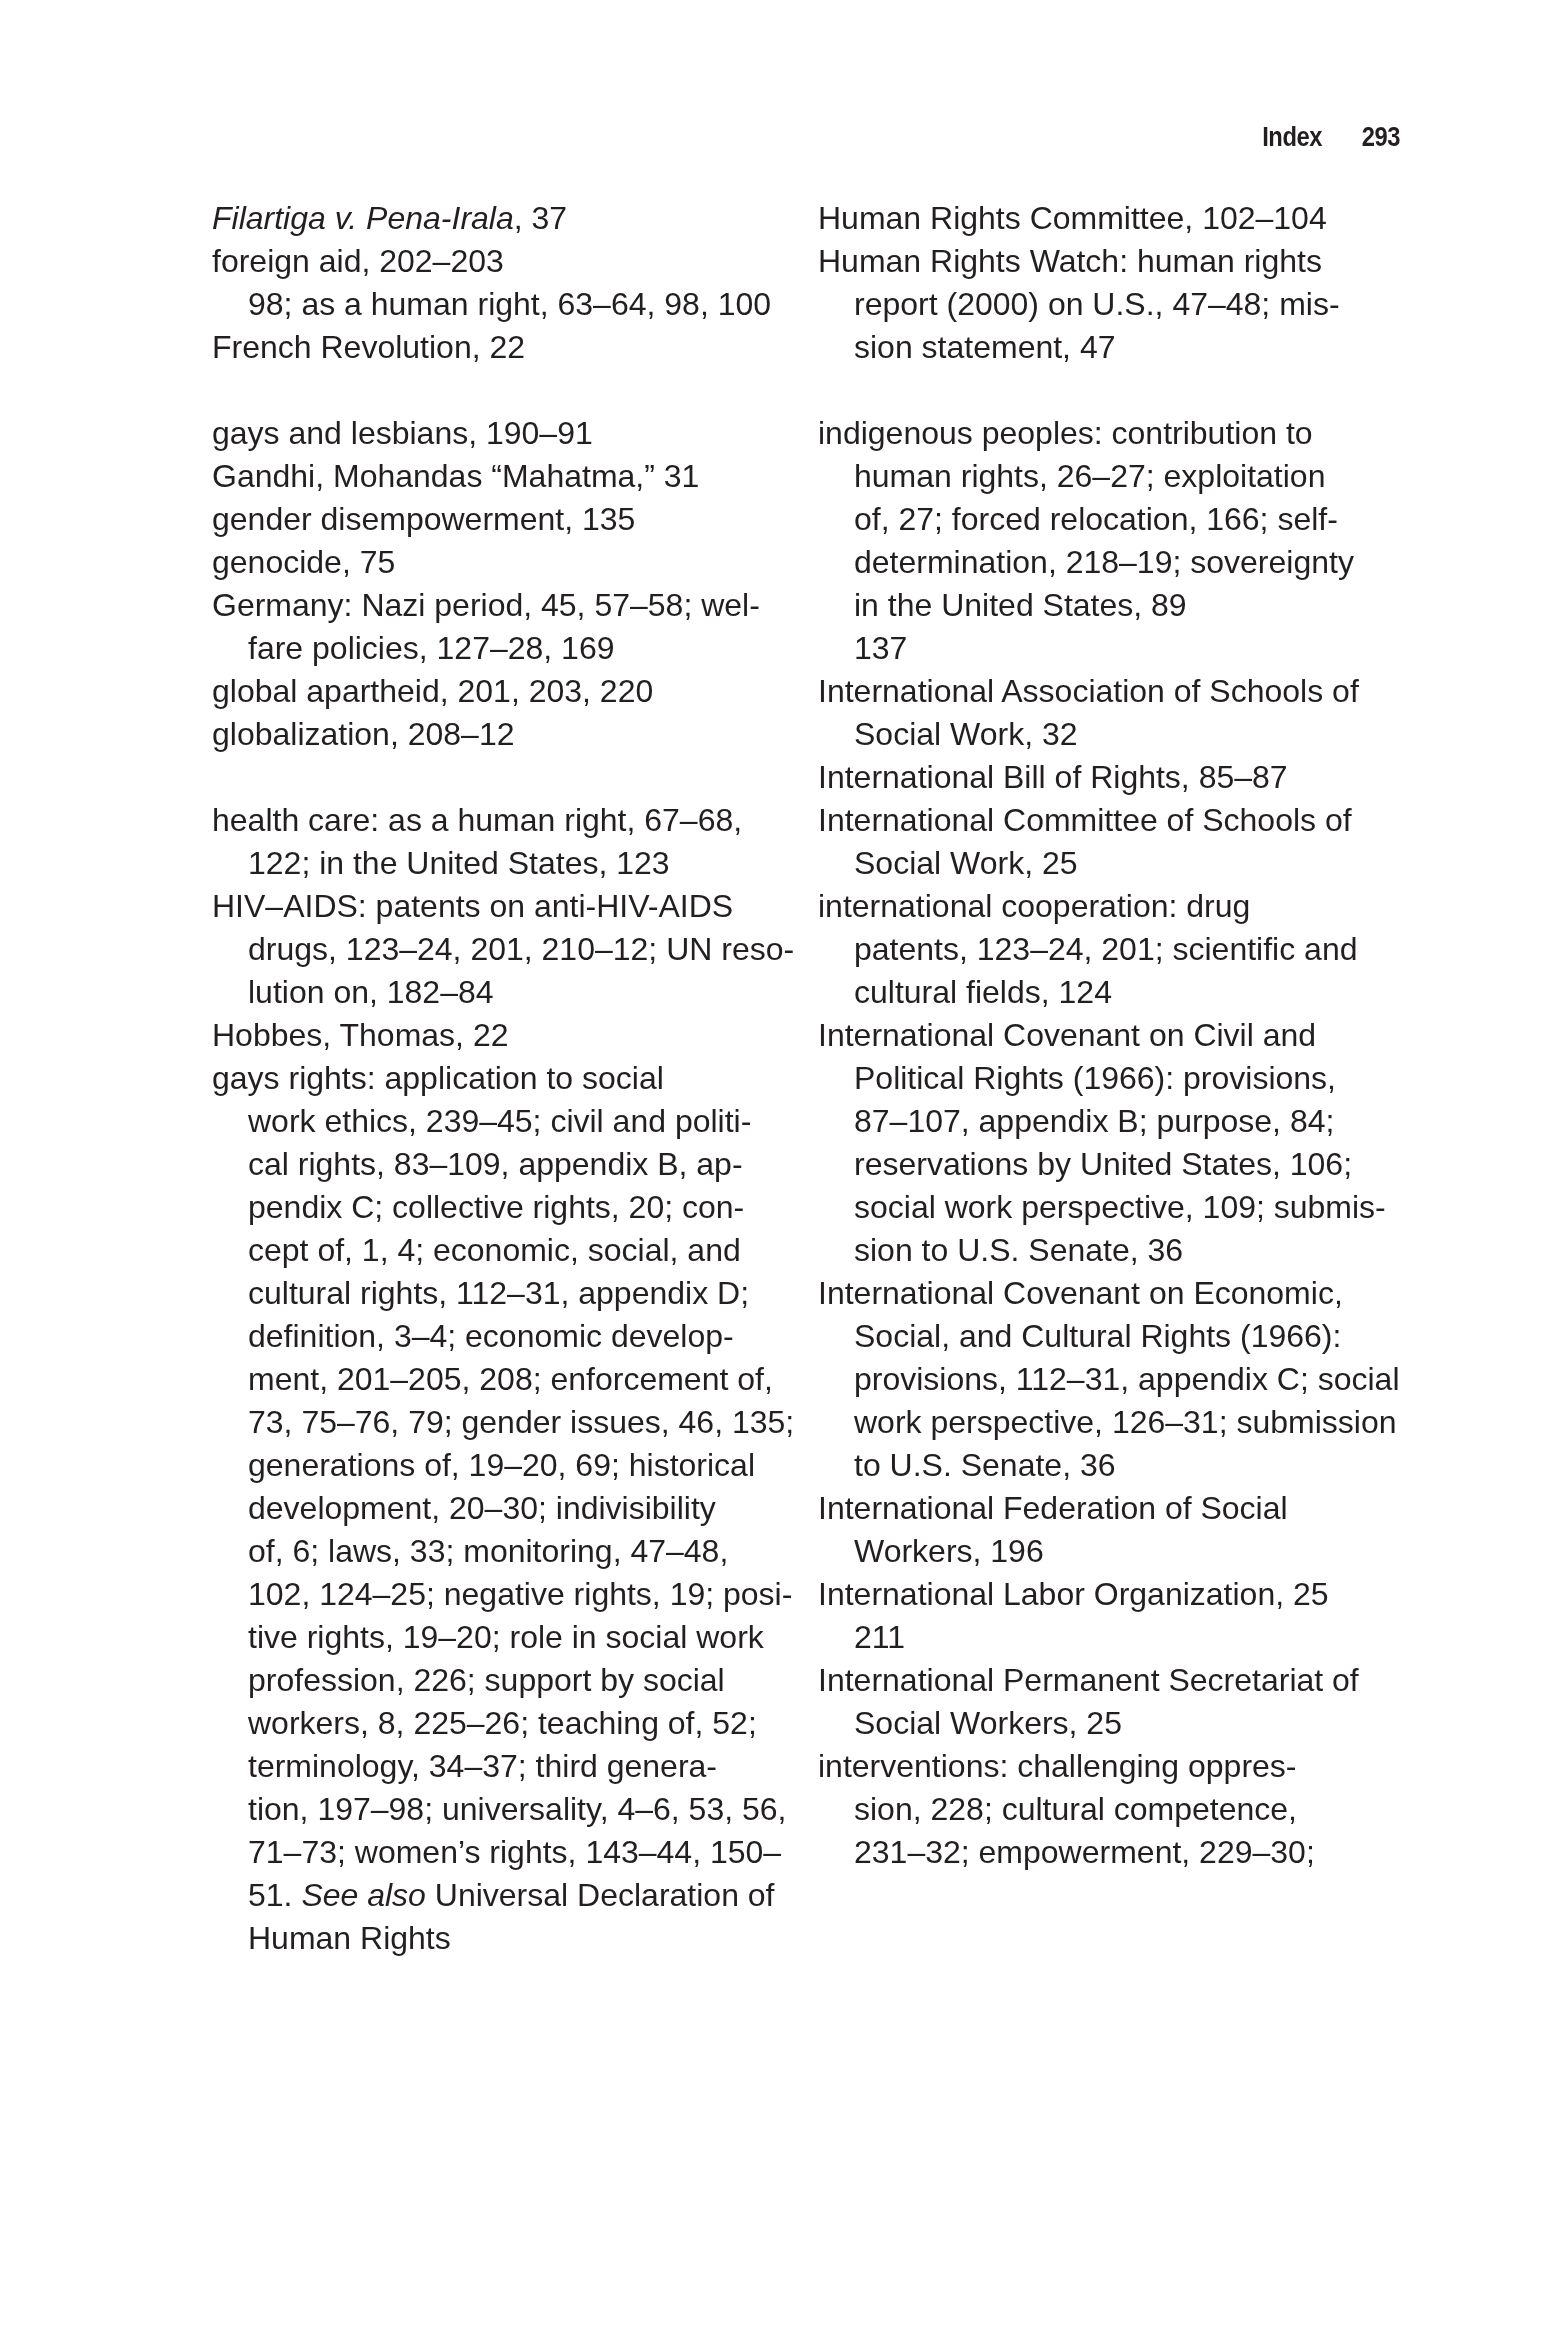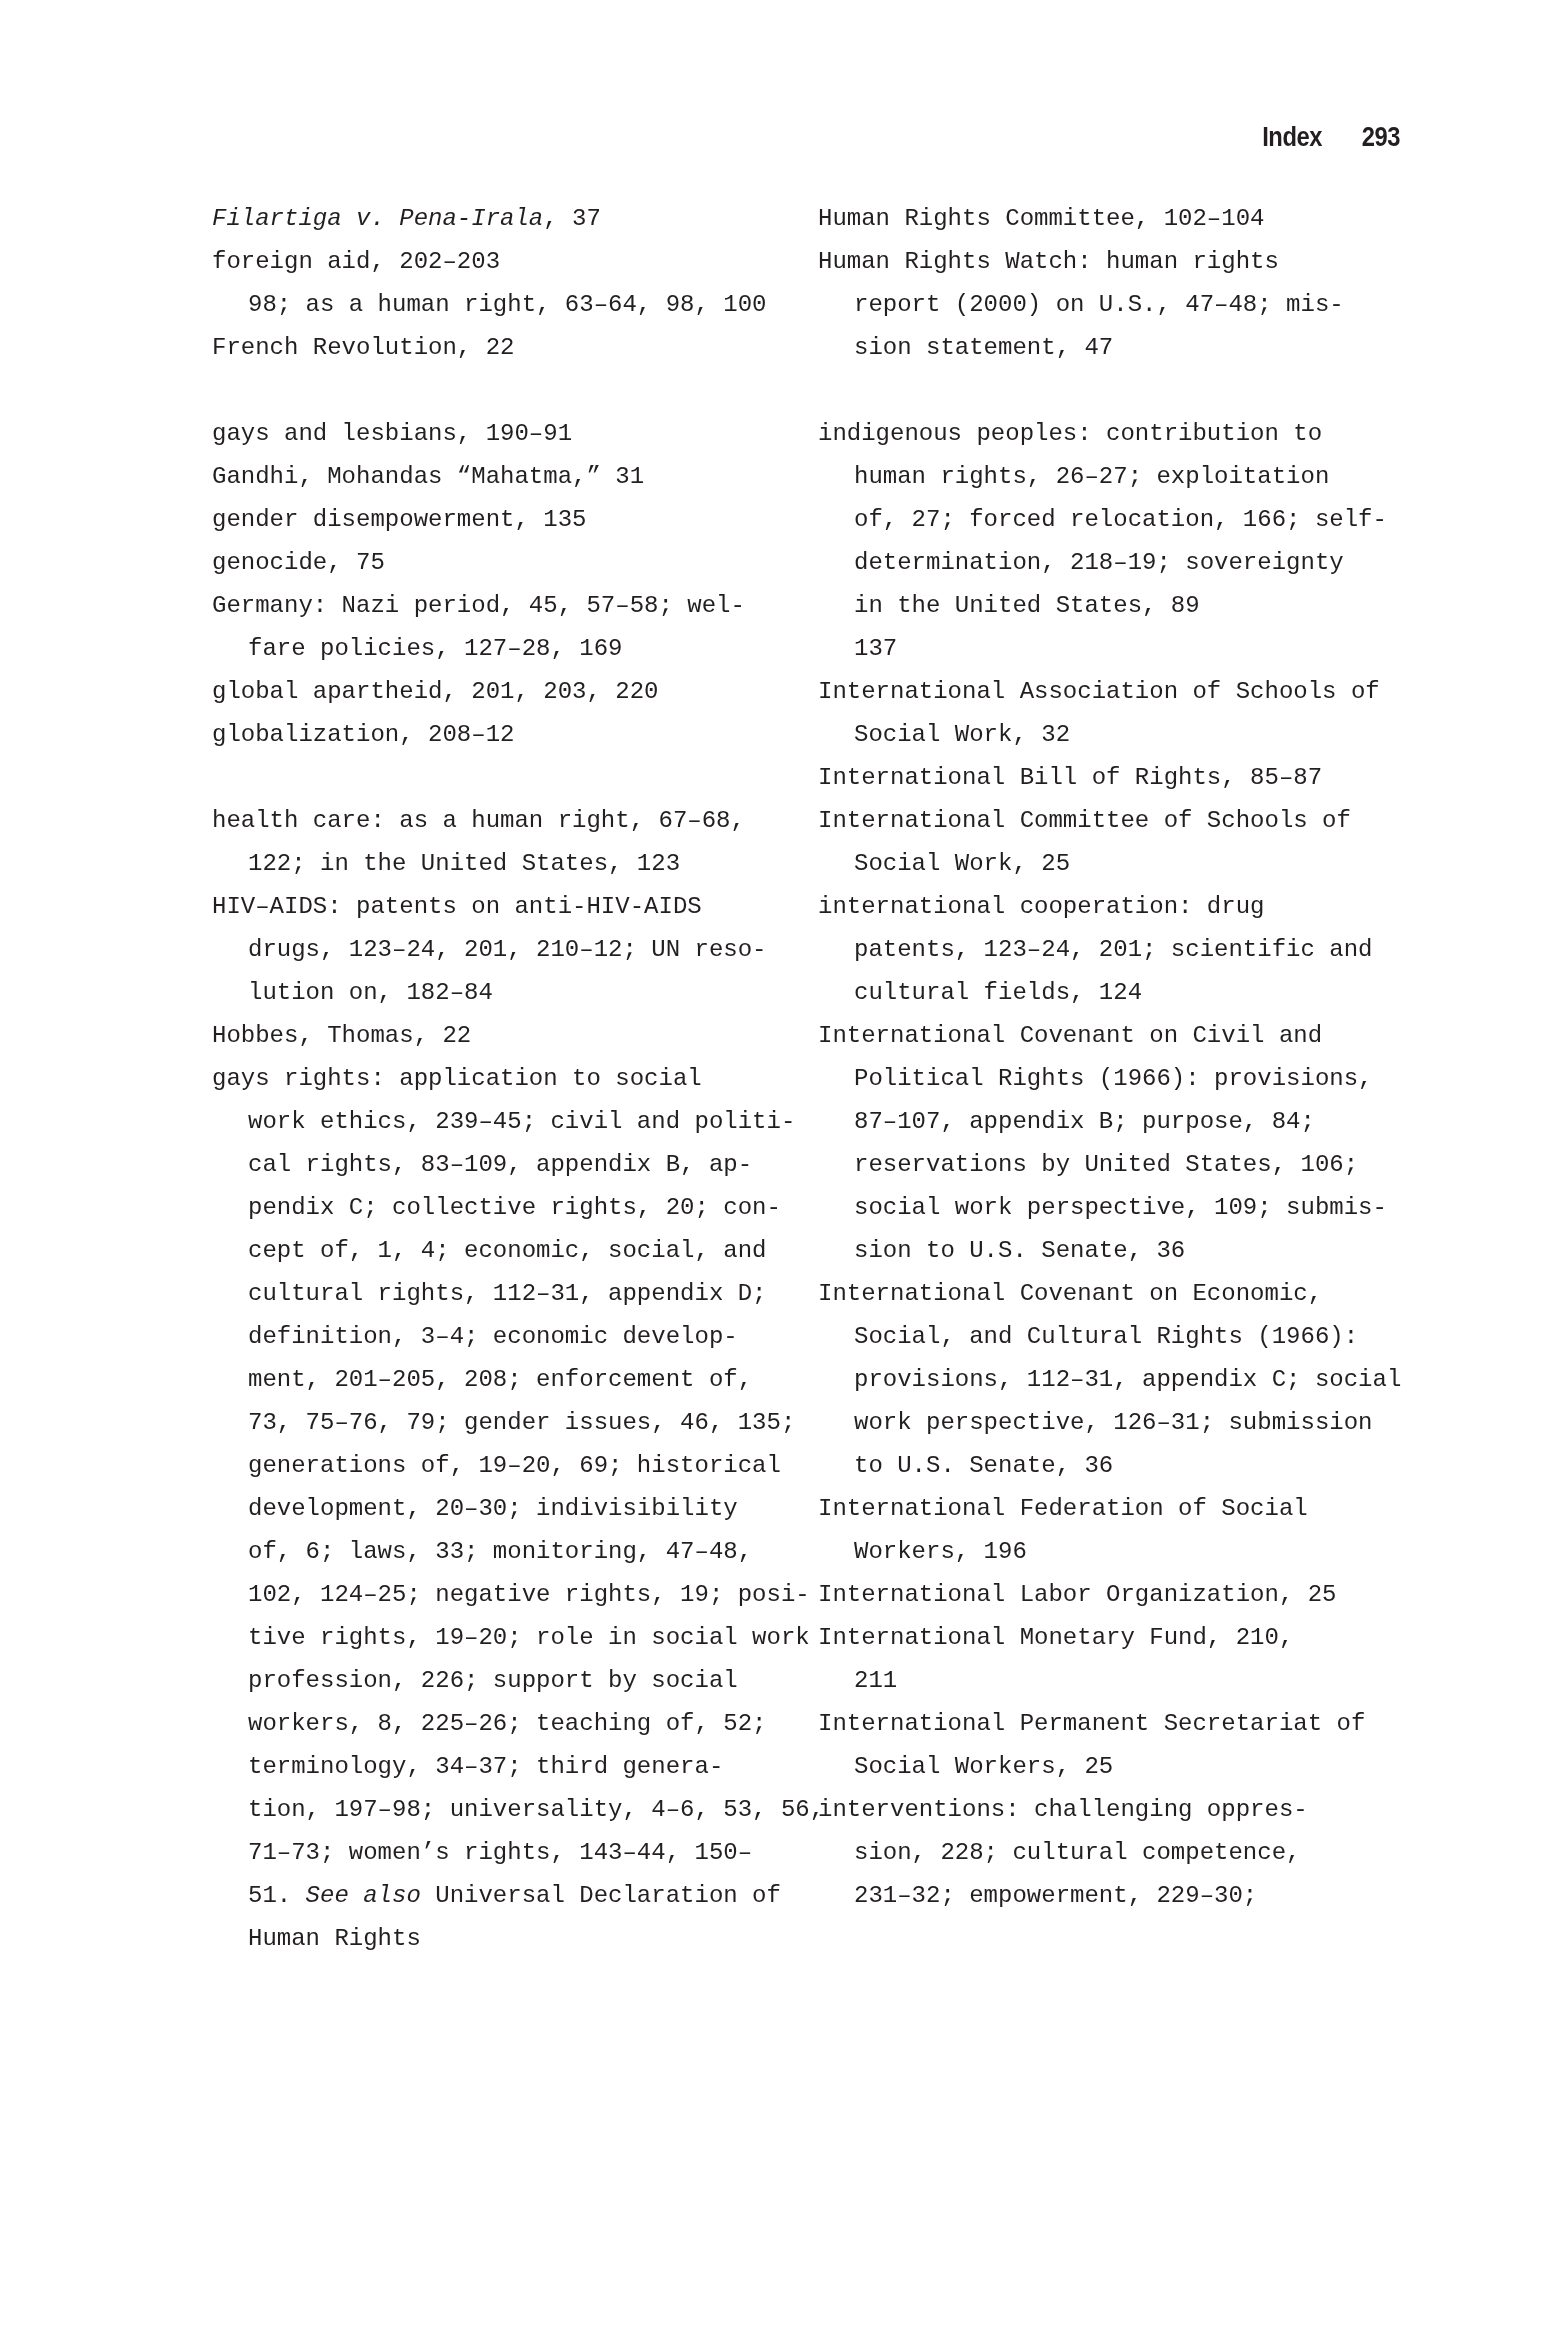--- a/index.html
+++ b/index.html
@@ -6,21 +6,21 @@
   body { width: 1561px; height: 2341px; position: relative; overflow: hidden; color: #231f20; }
   .running-head {
     position: absolute; top: 122px; left: 0; width: 1400px;
     text-align: right; font-family: "Liberation Sans", sans-serif;
     font-weight: bold; font-size: 27px; letter-spacing: -0.5px;
     transform: scaleX(0.88); transform-origin: right center;
   }
   .running-head .title { margin-right: 38px; }
   .column {
     position: absolute; top: 197px;
-    font-family: Liberation Mono, monospace; font-size: 24px; line-height: 43px;
+    font-family: Liberation Sans, sans-serif; font-size: 32px; line-height: 43px;
   }
   .col-left { left: 212px; width: 535px; }
   .col-right { left: 818px; width: 545px; }
   .gap { height: 43px; }
   .line { display: block; white-space: nowrap; }
   .line.cont { padding-left: 36px; }
   .entry-lines { margin: 0; }
   i { font-style: italic; }
 </style>
 </head>
@@ -156,21 +156,20 @@
       <span class="line cont">to U.S. Senate, 36</span>
     </div>
     <div class="entry-lines">
       <span class="line">International Federation of Social</span>
       <span class="line cont">Workers, 196</span>
     </div>
     <div class="entry-lines">
       <span class="line">International Labor Organization, 25</span>
     </div>
     <div class="entry-lines">
-      <span class="line">International Monetary Fund, 210,</span>
       <span class="line cont">211</span>
     </div>
     <div class="entry-lines">
       <span class="line">International Permanent Secretariat of</span>
       <span class="line cont">Social Workers, 25</span>
     </div>
     <div class="entry-lines">
       <span class="line">interventions: challenging oppres-</span>
       <span class="line cont">sion, 228; cultural competence,</span>
       <span class="line cont">231–32; empowerment, 229–30;</span>

